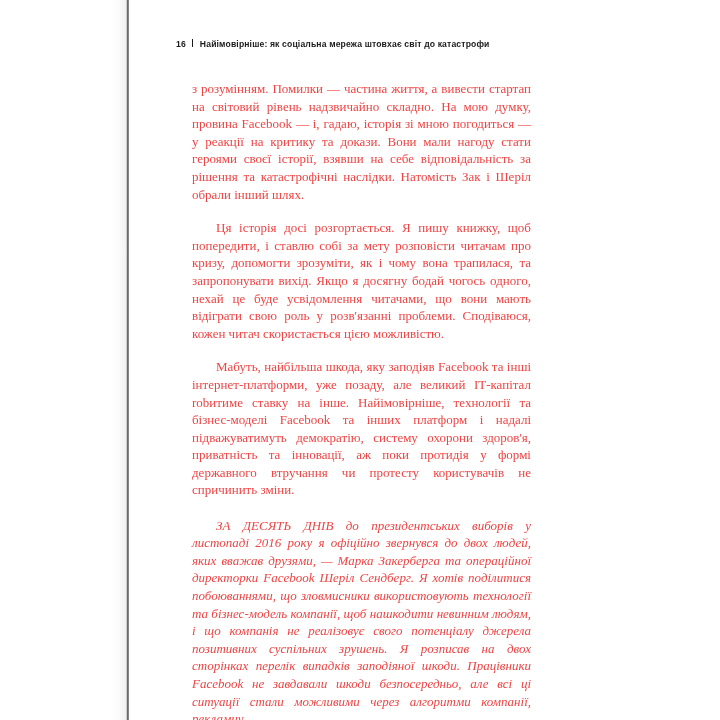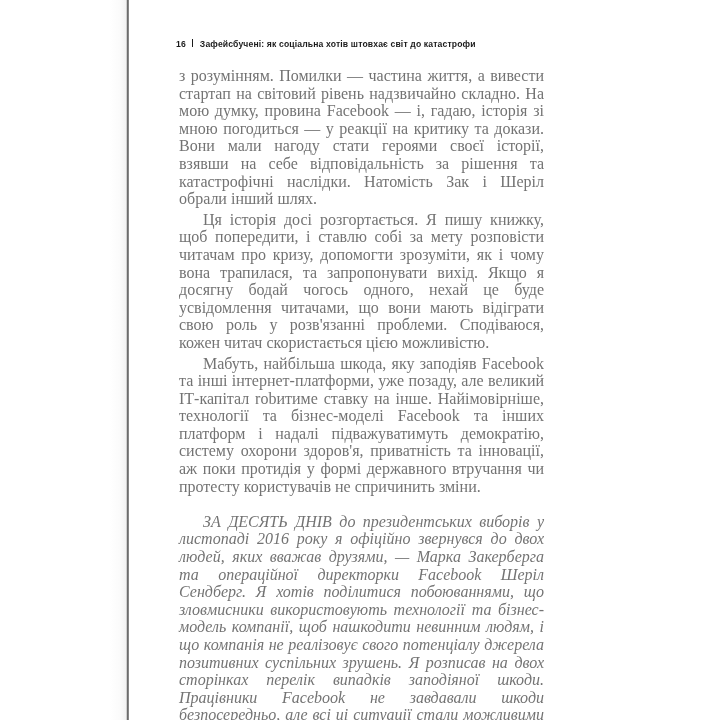--- a/index.html
+++ b/index.html
@@ -81,49 +81,49 @@
 
   
   #textblock {
     position: absolute;
     left: 47px;
     top: 64px;
     width: 371px;
   }
 
   p.para {
-    margin: 3px;
+    margin: 16px;
     text-align: justify;
     text-justify: inter-word;
-    font-size: 16px;
+    font-size: 13px;
     line-height: 17.6px;
     text-indent: 24px;
     hyphens: none;
-    color: #737373;
+    color: #ef4444;
   }
   p.para.no-indent { text-indent: 0; }
   p.para.gap-before { margin-top: 17.6px; font-style: italic; }
 
   
   #page, #running-header, #textblock { -webkit-font-smoothing: antialiased; }
 </style>
 </head>
 <body>
 
 <div id="viewer">
 
   <div id="spine-glow"></div>
   <div id="spine"></div>
 
   <div id="page">
 
     <div id="running-header">
       <span class="hdr-folio">16</span>
       <span class="hdr-rule"></span>
-      <span class="hdr-title">Зафейсбучені: як соціальна хотів штовхає світ до катастрофи</span>
+      <span class="hdr-title">Найімовірніше: як соціальна мережа штовхає світ до катастрофи</span>
     </div>
 
     <div id="textblock">
       <p class="para no-indent">з розумінням. Помилки — частина життя, а вивести стартап на світовий рівень надзвичайно складно. На мою думку, провина Facebook — і, гадаю, історія зі мною погодиться — у реакції на критику та докази. Вони мали нагоду стати героями своєї історії, взявши на себе відповідальність за рішення та катастрофічні наслідки. Натомість Зак і Шеріл обрали інший шлях.</p>
       <p class="para">Ця історія досі розгортається. Я пишу книжку, щоб попередити, і ставлю собі за мету розповісти читачам про кризу, допомогти зрозуміти, як і чому вона трапилася, та запропонувати вихід. Якщо я досягну бодай чогось одного, нехай це буде усвідомлення читачами, що вони мають відіграти свою роль у розв'язанні проблеми. Сподіваюся, кожен читач скористається цією можливістю.</p>
       <p class="para">Мабуть, найбільша шкода, яку заподіяв Facebook та інші інтернет-платформи, уже позаду, але великий ІТ-капітал robитиме ставку на інше. Найімовірніше, технології та бізнес-моделі Facebook та інших платформ і надалі підважуватимуть демократію, систему охорони здоров'я, приватність та інновації, аж поки протидія у формі державного втручання чи протесту користувачів не спричинить зміни.</p>
       <p class="para gap-before">ЗА ДЕСЯТЬ ДНІВ до президентських виборів у листопаді 2016 року я офіційно звернувся до двох людей, яких вважав друзями, — Марка Закерберга та операційної директорки Facebook Шеріл Сендберг. Я хотів поділитися побоюваннями, що зловмисники використовують технології та бізнес-модель компанії, щоб нашкодити невинним людям, і що компанія не реалізовує свого потенціалу джерела позитивних суспільних зрушень. Я розписав на двох сторінках перелік випадків заподіяної шкоди. Працівники Facebook не завдавали шкоди безпосередньо, але всі ці ситуації стали можливими через алгоритми компанії, рекламну</p>
     </div>
 
   </div>

